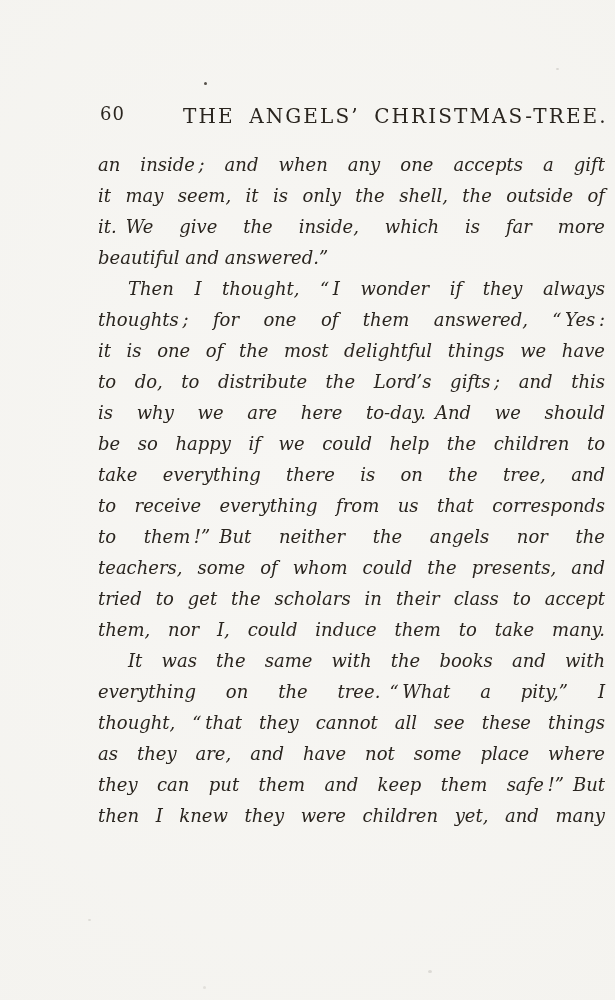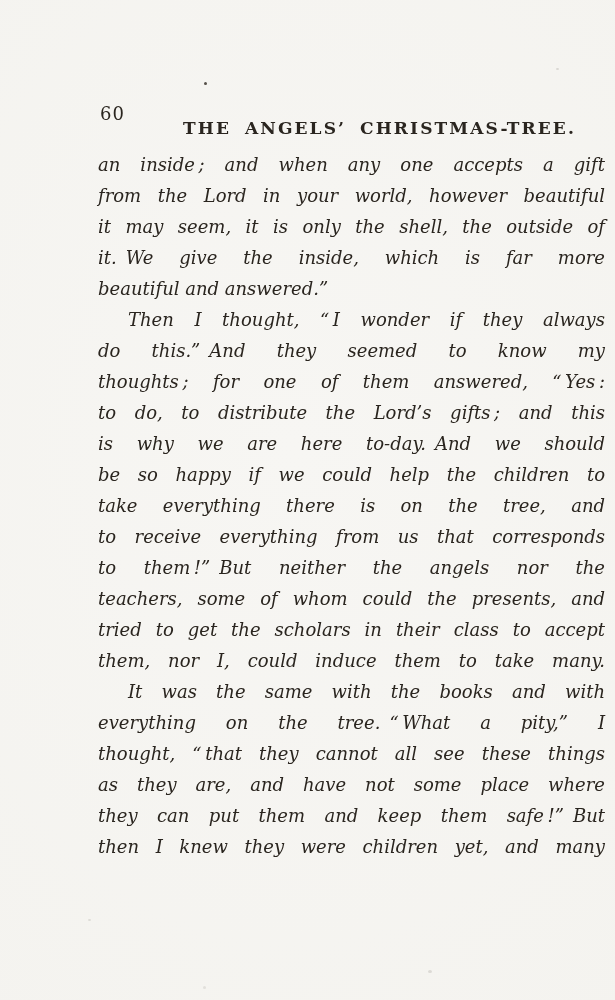--- a/index.html
+++ b/index.html
@@ -30,26 +30,25 @@
   .page-number {
     position: absolute;
     left: 2px;
     top: 2px;
     font-size: 18px;
     letter-spacing: 1px;
   }
   .running-title {
     position: absolute;
     left: 85px;
-    top: 17px;
-    font-size: 17px;
+    top: 3px;
+    font-size: 20px;
     letter-spacing: 2.1px;
     word-spacing: 6px;
     white-space: nowrap;
-    font-weight: bold;
   }
   .text-block {
     position: absolute;
     top: 149px;
     left: 98px;
     width: 507px;
     font-size: 18px;
   }
   .line {
     line-height: 31px;
@@ -86,29 +85,28 @@
   <span class="speck speck-5"></span>
 
   <div class="page-header">
     <span class="page-number">60</span>
     <span class="running-title">THE ANGELS’ CHRISTMAS-TREE.</span>
   </div>
 
   <div class="text-block">
       <div class="paragraph">
         <div class="line">an inside ; and when any one accepts a gift</div>
-        <div class="line">from the Lord in your world, however beautiful</div>
         <div class="line">it may seem, it is only the shell, the outside of</div>
         <div class="line">it. We give the inside, which is far more</div>
         <div class="line endline">beautiful and answered.”</div>
       </div>
       <div class="paragraph">
         <div class="line indent">Then I thought, “ I wonder if they always</div>
-        <div class="line">do this.” And they seemed to know my</div>
         <div class="line">thoughts ; for one of them answered, “ Yes :</div>
+        <div class="line">it is one of the most delightful things we have</div>
         <div class="line">to do, to distribute the Lord’s gifts ; and this</div>
         <div class="line">is why we are here to-day. And we should</div>
         <div class="line">be so happy if we could help the children to</div>
         <div class="line">take everything there is on the tree, and</div>
         <div class="line">to receive everything from us that corresponds</div>
         <div class="line">to them !” But neither the angels nor the</div>
         <div class="line">teachers, some of whom could the presents, and</div>
         <div class="line">tried to get the scholars in their class to accept</div>
         <div class="line">them, nor I, could induce them to take many.</div>
       </div>

